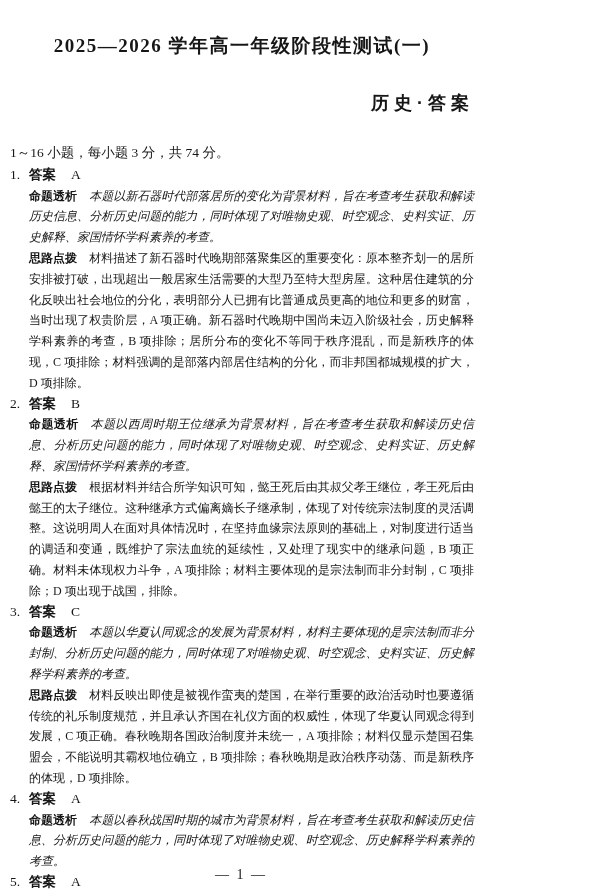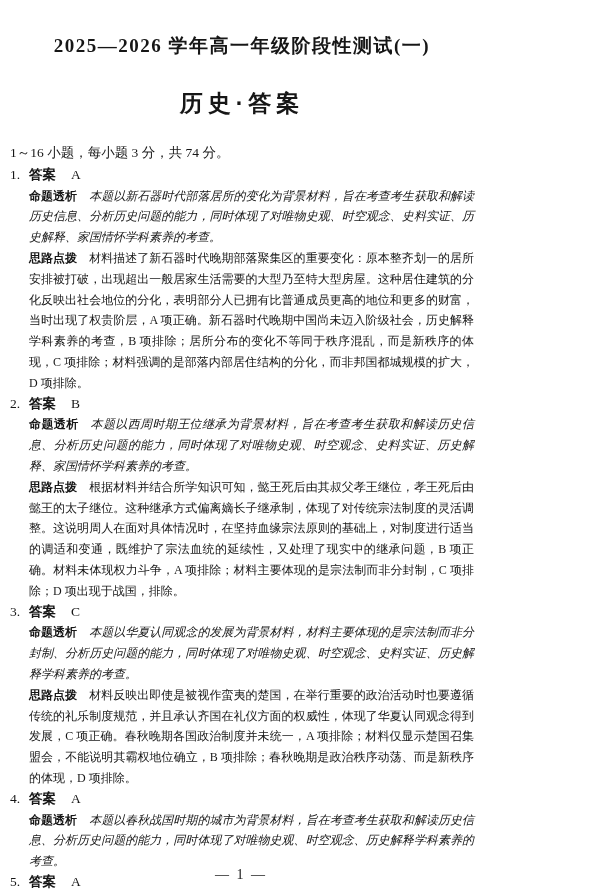--- a/index.html
+++ b/index.html
@@ -18,22 +18,22 @@
     background: #ffffff;
   }
   .doc-title {
     text-align: center;
     font-size: 19px;
     font-weight: 700;
     letter-spacing: 1.5px;
     line-height: 24px;
   }
   .doc-subtitle {
-    text-align: center;
-    font-size: 23px;
+    text-align: right;
+    font-size: 18px;
     font-weight: 700;
     font-family: "Liberation Sans", "DejaVu Sans", sans-serif;
     letter-spacing: 5px;
     margin-top: 30px;
     line-height: 30px;
   }
   .intro {
     margin-top: 25px;
     font-size: 13.5px;
     line-height: 20.8px;

